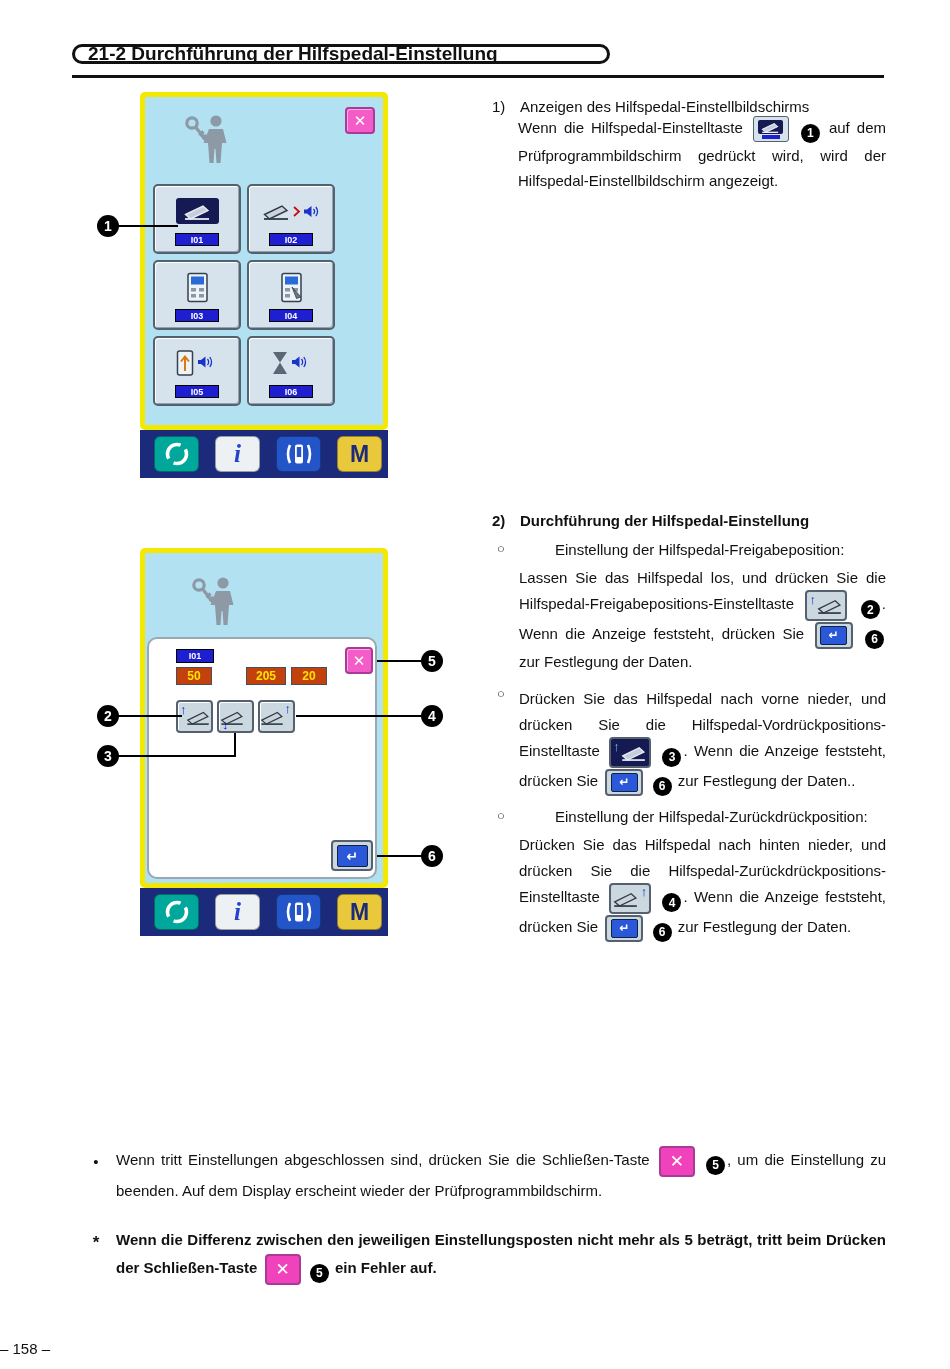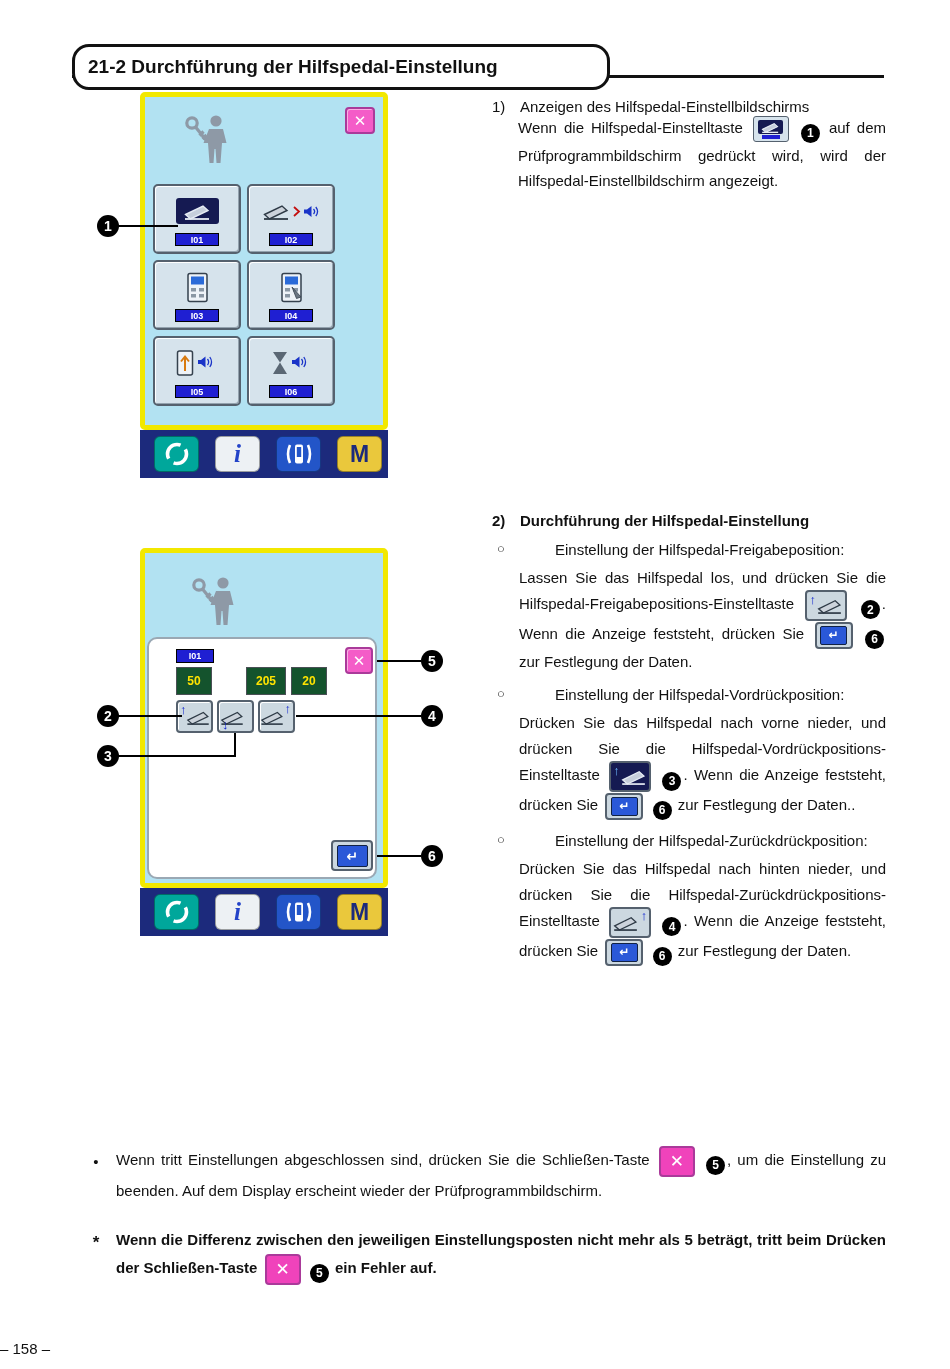--- a/index.html
+++ b/index.html
@@ -1,21 +1,21 @@
 <!DOCTYPE html>
 <html><head>
 <meta charset="utf-8">
 <style>
   * { margin:0; padding:0; box-sizing:border-box; }
   body { font-family:"Liberation Sans","DejaVu Sans",sans-serif; background:#fff; color:#111; }
   .page { position:relative; width:950px; height:1369px; background:#fff; overflow:hidden; }
 
   
   .title-rule { position:absolute; left:72px; top:75px; width:812px; height:3px; background:#111; }
-  .title-box { position:absolute; left:72px; top:44px; width:538px; height:46px; background:#fff;
+  .title-box { position:absolute; left:72px; top:44px; width:538px; height:20px; background:#fff;
     border:3px solid #111; border-radius:17px; display:flex; align-items:center; padding-left:13px;
     font-size:19px; font-weight:bold; }
 
   
   .screen { position:absolute; width:248px; }
   .s1 { left:140px; top:92px; }
   .s2 { left:140px; top:548px; }
   .lcd { position:relative; height:338px; border:5px solid #f2e800; background:#b2e2f2; border-radius:5px; }
   .s2 .lcd { height:340px; }
   .keyman { position:absolute; }
@@ -44,21 +44,21 @@
   .ic { height:38px; display:flex; align-items:center; justify-content:center; gap:2px; }
   .icdark { background:#151a52; border-radius:3px; padding:4px 8px; display:flex; align-items:center; }
   .gid { width:44px; height:13px; background:#1f1fd2; border:1px solid #000; color:#fff; font-size:9px;
     font-weight:bold; display:flex; align-items:center; justify-content:center; }
 
   .panel { position:absolute; left:2px; top:84px; width:230px; height:242px; background:#fff;
     border:2px solid #9aa8b4; border-radius:10px; }
   .pid { position:absolute; left:27px; top:10px; width:38px; height:14px; background:#1f1fd2;
     border:1px solid #000; color:#fff; font-size:9px; font-weight:bold; display:flex; align-items:center; justify-content:center; }
   .vals { position:absolute; left:27px; top:28px; display:flex; gap:5px; }
-  .val { height:28px; background:#14532d; border:1px solid #4a4f55; color:#ffe300; font-weight:bold;
+  .val { height:18px; background:#c2410c; border:1px solid #4a4f55; color:#ffe300; font-weight:bold;
     font-size:12px; display:flex; align-items:center; justify-content:center; }
   .v1,.v3 { width:36px; } .v2 { width:40px;margin-left:29px; }
   .pbtns { position:absolute; left:27px; top:61px; display:flex; gap:4px; }
   .pbtn { width:37px; height:33px; background:#ccd8e0; border:2px solid #55616e; border-radius:4px;
     box-shadow:inset 1px 1px 0 #fff; display:flex; align-items:center; justify-content:center; position:relative; }
   .arr { position:absolute; color:#0a1ed0; font-weight:bold; font-size:13px; line-height:1; }
   .a-lu { left:2px; top:1px; }
   .a-fd { left:3px; bottom:0; }
   .a-ru { right:2px; top:0; }
   .panel .close-btn { position:absolute; left:196px; top:8px; width:28px; height:27px; }
@@ -406,21 +406,20 @@
               </span>
               <span class="co-in">6</span>
               <span>zur Festlegung der Daten.</span>
             </p>
           </div>
         </div>
 
         <div class="bullet">
           <span class="bmark">○</span>
           <div class="btext">
-            <div class="btitle">Einstellung der Hilfspedal-Vordrückposition:</div>
             <p class="para">
               <span>Drücken Sie das Hilfspedal nach vorne nieder, und drücken Sie die Hilfspedal-Vordrückpositions-Einstelltaste</span>
               <span class="ibtn ib-dark">
                 <span class="arr a-lu">↑</span>
                 <svg width="26" height="17" viewBox="0 0 27 18" style="margin-left:8px">
                   <path d="M1.5 12.5 L19 4 L24 8.5 L6.5 17 Z" fill="#c6cedb" stroke="#e6ecf4" stroke-width="1.4"></path>
                   <path d="M1 17 H25" stroke="#e6ecf4" stroke-width="1.8"></path>
                 </svg>
               </span>
               <span class="co-in">3</span><span>. Wenn die Anzeige feststeht, drücken Sie</span>

